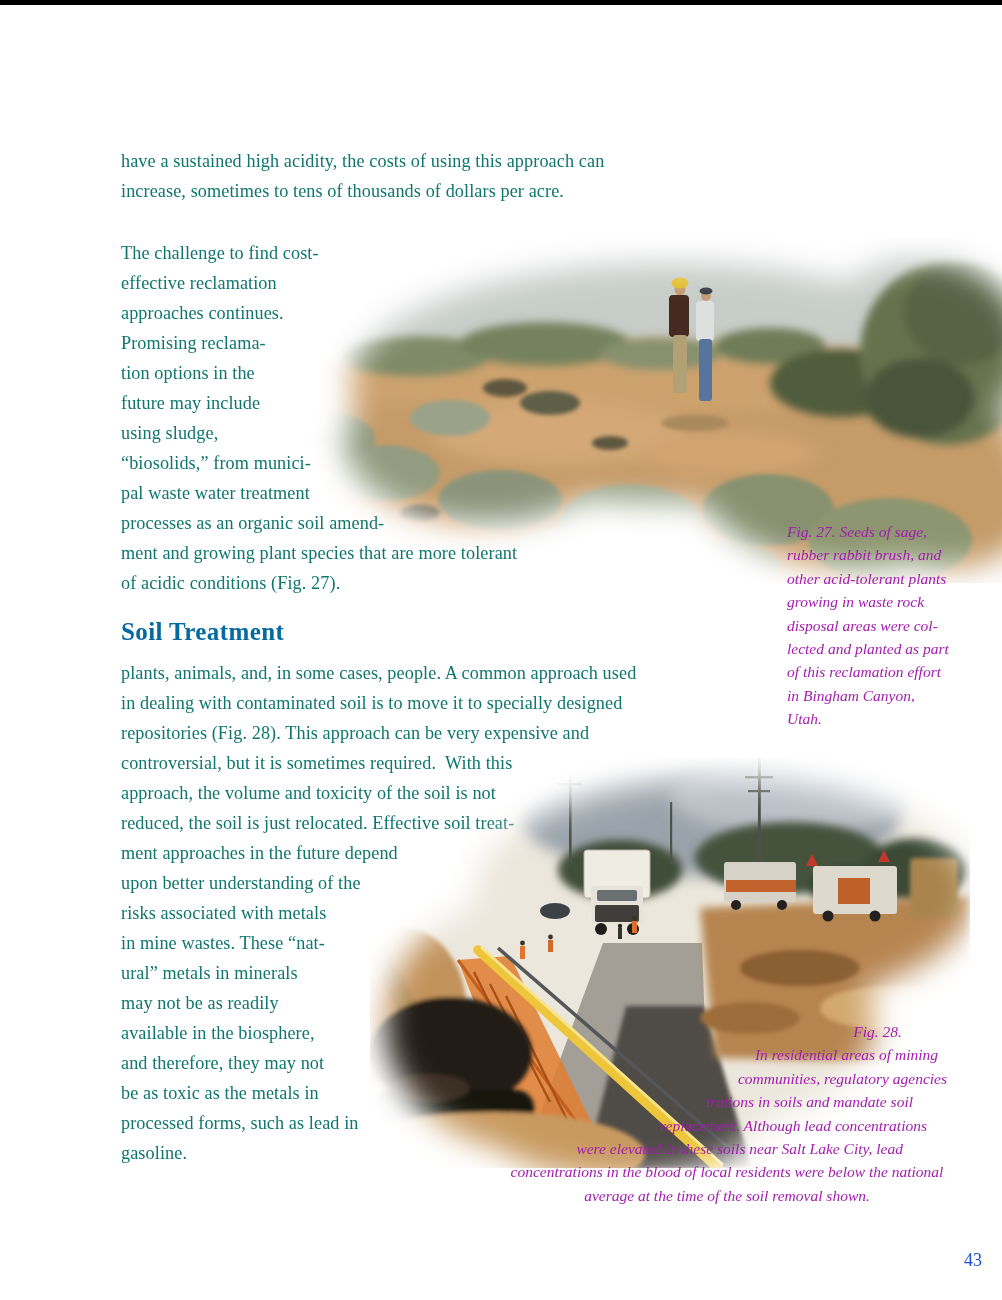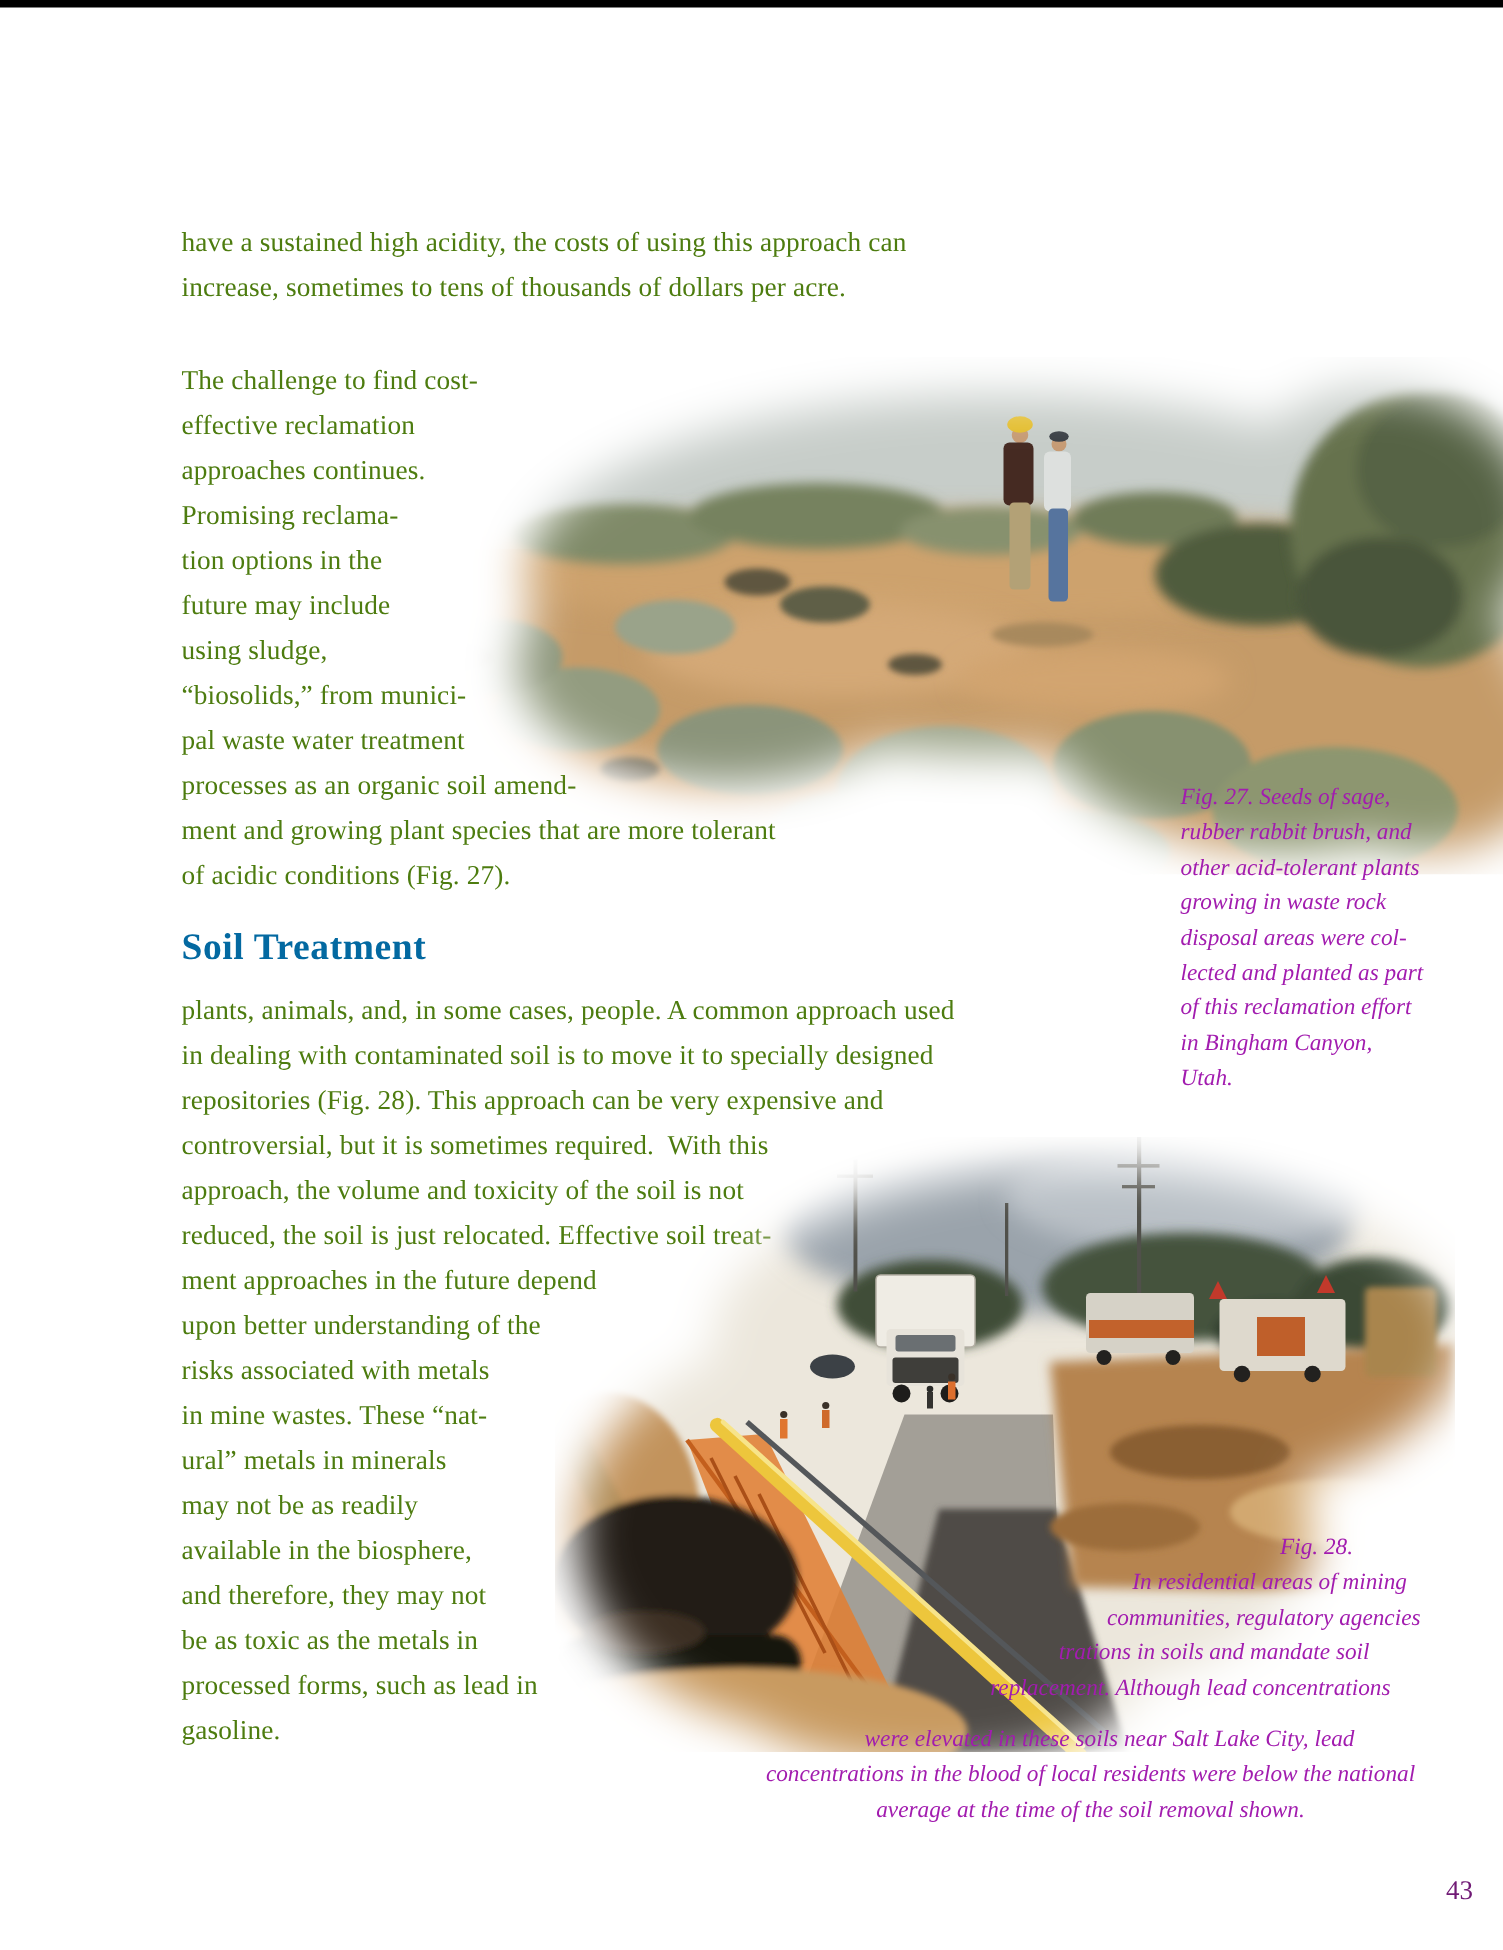--- a/index.html
+++ b/index.html
@@ -11,21 +11,21 @@
     background: #ffffff;
     overflow: hidden;
     font-family: "Liberation Serif", serif;
   }
   .scan-bar-top {
     position: absolute; top: 0; left: 0;
     width: 1002px; height: 5px;
     background: #000000;
   }
   
-  .bodycol { position: absolute; left: 121px; color: #4d7c0f; }
+  .bodycol { position: absolute; left: 121px; color: #0f766e; }
   .bodyline {
     font-size: 18.2px;
     line-height: 30px;
     height: 30px;
     white-space: pre;
     letter-spacing: 0.1px;
   }
   .para1 { top: 146px; }
   .para2 { top: 238px; }
   .para3 { top: 658px; }
@@ -44,27 +44,27 @@
   .fig27 { position: absolute; left: 787px; top: 520px; width: 180px; }
   .fig27 .cline { text-align: left; white-space: pre; }
   .fig28 { position: absolute; left: 497px; top: 1020px; width: 460px; }
   .fig28 .cline { text-align: right; white-space: pre; }
   .fig28 .line-0 { padding-right: 55px; }
   .fig28 .line-1 { padding-right: 19px; }
   .fig28 .line-2 { padding-right: 10px; }
   .fig28 .line-3 { padding-right: 30px; }
   .fig28 .line-4 { padding-right: 44px; }
   .fig28 .line-5 { padding-right: 30px; }
-  .fig28 .line-6 { padding-right: 54px; margin-top: 11px; }
+  .fig28 .line-6 { padding-right: 54px; }
   .fig28 .line-7, .fig28 .line-8 { text-align: center; padding-right: 0; }
   
   .pagenum {
     position: absolute; left: 948px; top: 1250px;
     width: 34px; text-align: right;
-    font-size: 18px; color: #701a75;
+    font-size: 18px; color: #1d4ed8;
   }
 </style>
 </head>
 <body>
 
 <div class="page">
 
   <div class="scan-bar-top"></div>
 
   <div class="bodycol para1">

